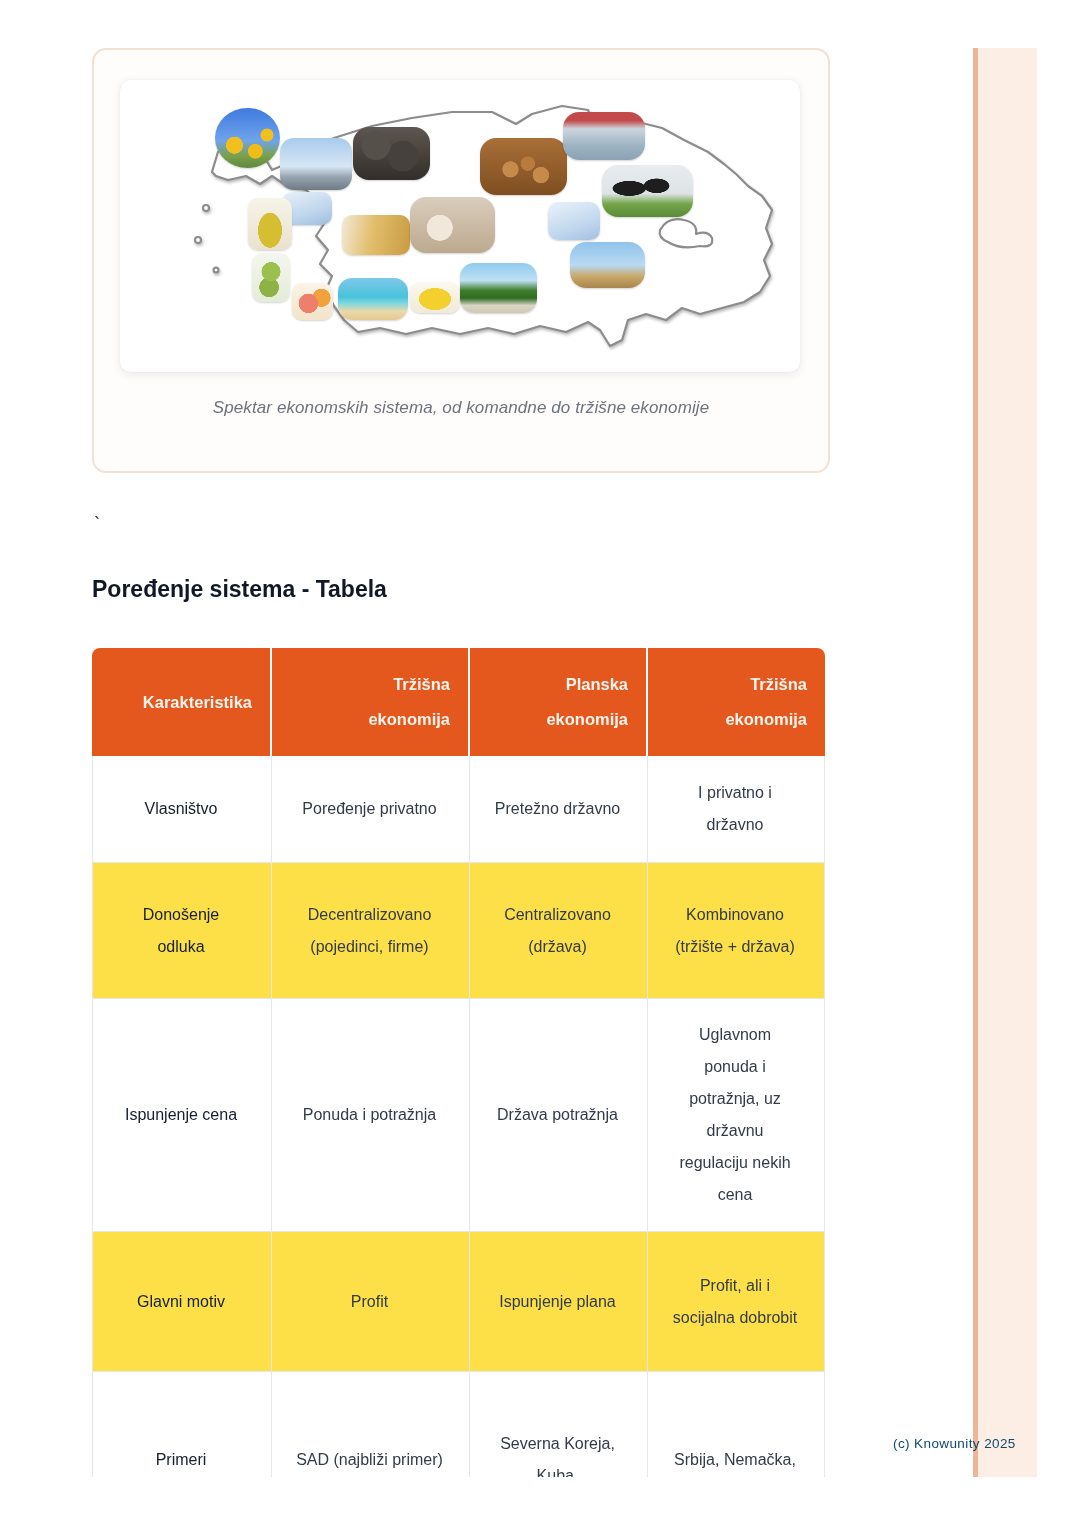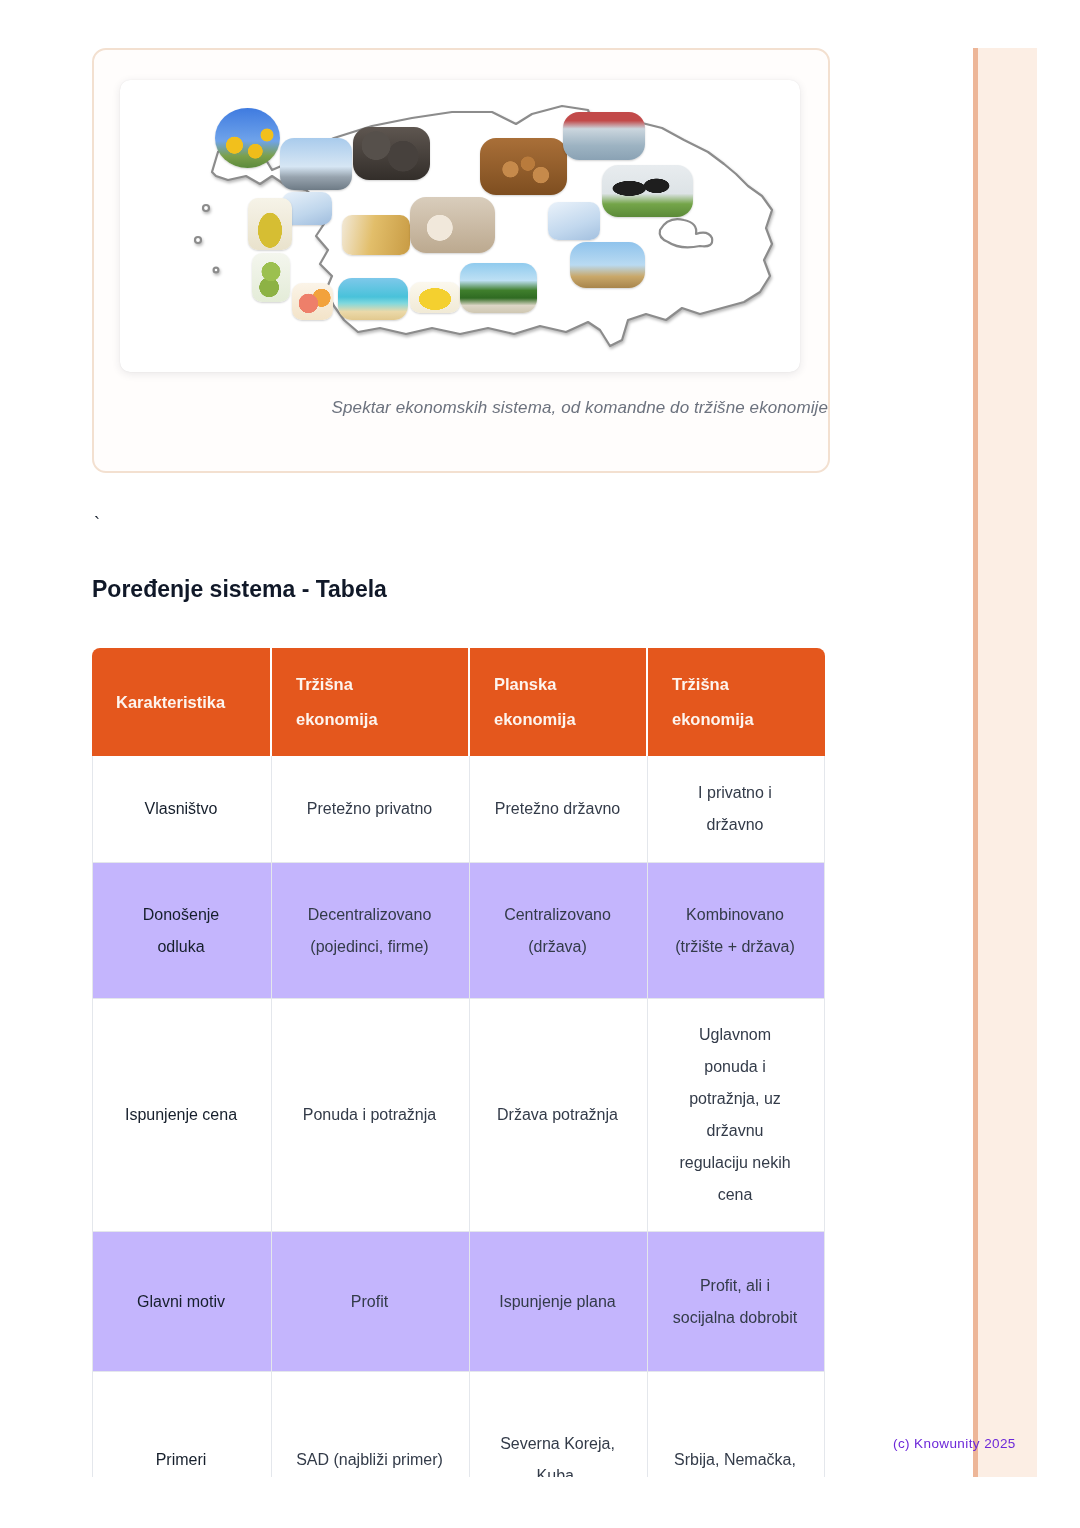--- a/index.html
+++ b/index.html
@@ -14,50 +14,50 @@
   .stripe{position:absolute;left:973px;top:48px;width:59px;height:1429px;
     background:#FCEEE4;border-left:5px solid #EDB698;z-index:1}
 
   
   .card{position:absolute;left:92px;top:48px;width:738px;height:425px;
     background:#FFFDFC;border:2px solid #F3E0D0;border-radius:14px;box-sizing:border-box;z-index:2}
   .panel{position:absolute;left:26px;top:30px;width:680px;height:292px;background:#ffffff;
     border-radius:10px;box-shadow:0 2px 8px rgba(40,40,60,.10), 0 0 1px rgba(40,40,60,.12);overflow:hidden}
   .panel svg{position:absolute;left:0;top:0}
   .tile{position:absolute;box-shadow:0 1px 2px rgba(0,0,0,.18)}
-  .caption{position:absolute;left:0;top:348px;width:100%;text-align:right;
+  .caption{position:absolute;left:0;top:348px;width:100%;text-align:center;
     font-style:italic;font-size:17px;color:#6C727E;letter-spacing:.1px}
 
   .stray{position:absolute;left:94px;top:514px;font-size:18px;color:#1A2230;z-index:2}
   .heading{position:absolute;left:92px;top:576px;font-size:23px;font-weight:700;color:#101828;z-index:2}
 
   
   .table-wrap{position:absolute;left:92px;top:648px;width:733px;z-index:2}
   table{border-spacing:0;width:733px;table-layout:fixed}
   col.c1{width:180px} col.c2{width:198px} col.c3{width:178px} col.c4{width:177px}
 
   thead tr{height:108px}
   thead th{background:#E4571D;color:#FDF4EE;font-weight:600;font-size:16.5px;
-    text-align:left;vertical-align:middle;padding:14px 18px 14px 24px;line-height:35px;
+    text-align:right;vertical-align:middle;padding:14px 18px 14px 24px;line-height:35px;
     border-right:2px solid #ffffff}
   thead th:last-child{border-right:none}
   thead th:first-child{border-top-left-radius:8px}
   thead th:last-child{border-top-right-radius:8px}
   .th-label{display:inline-block;width:min-content;min-width:70px}
   thead th:first-child .th-label{width:auto}
 
   tbody th,tbody td{vertical-align:middle;font-size:16px;line-height:32px;
     border-bottom:1px solid #E4E7EC;border-right:1px solid #E4E7EC;
     padding:18px 26px 18px 24px;text-align:center;background:#ffffff}
   tbody th{font-weight:400;color:#161F2C;border-left:1px solid #E4E7EC}
   tbody td{font-weight:400;color:#333B49}
-  tbody tr.alt th,tbody tr.alt td{background:#c4b5fd}
+  tbody tr.alt th,tbody tr.alt td{background:#fde047}
   tr.r1{height:107px} tr.r2{height:136px} tr.r3{height:233px} tr.r4{height:140px} tr.r5{height:176px}
 
-  .watermark{position:absolute;left:893px;top:1436px;font-size:13.5px;color:#6d28d9;
+  .watermark{position:absolute;left:893px;top:1436px;font-size:13.5px;color:#0c4a6e;
     letter-spacing:.4px;z-index:3}
 </style>
 </head>
 <body>
 
 <div id="content">
 
   <div class="stripe"></div>
 
   <div class="card">
@@ -110,21 +110,21 @@
           <tr id="thead-row">
             <th><span class="th-label">Karakteristika</span></th>
             <th><span class="th-label">Tržišna ekonomija</span></th>
             <th><span class="th-label">Planska ekonomija</span></th>
             <th><span class="th-label">Tržišna ekonomija</span></th>
           </tr>
         </thead>
       <tbody id="tbody">
           <tr class="r1">
             <th>Vlasništvo</th>
-            <td>Pretežno privatno</td>
+            <td>Poređenje privatno</td>
             <td>Pretežno državno</td>
             <td>I privatno i državno</td>
           </tr>
           <tr class="r2 alt">
             <th>Donošenje odluka</th>
             <td>Decentralizovano (pojedinci, firme)</td>
             <td>Centralizovano (država)</td>
             <td>Kombinovano (tržište + država)</td>
           </tr>
           <tr class="r3">

